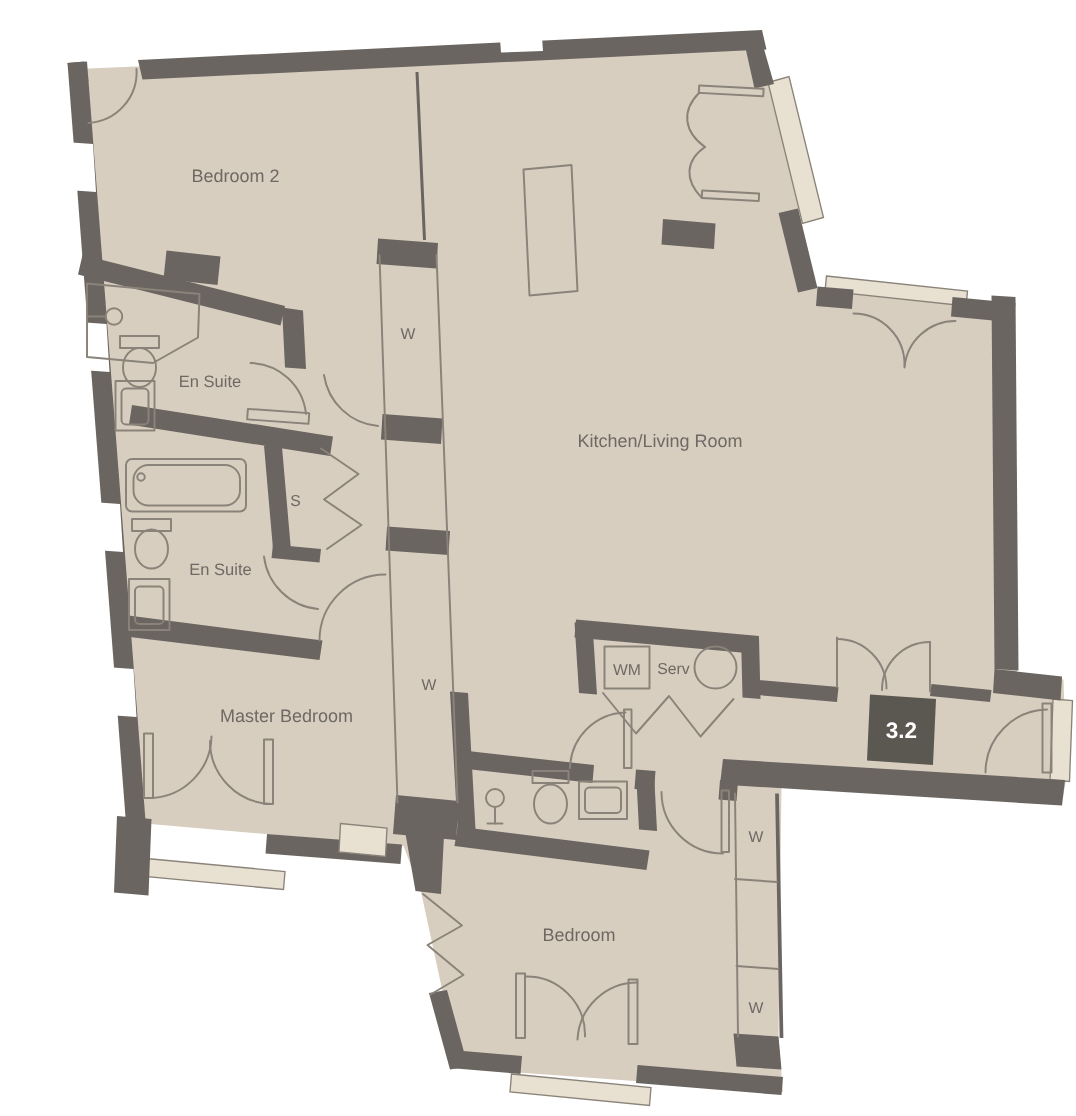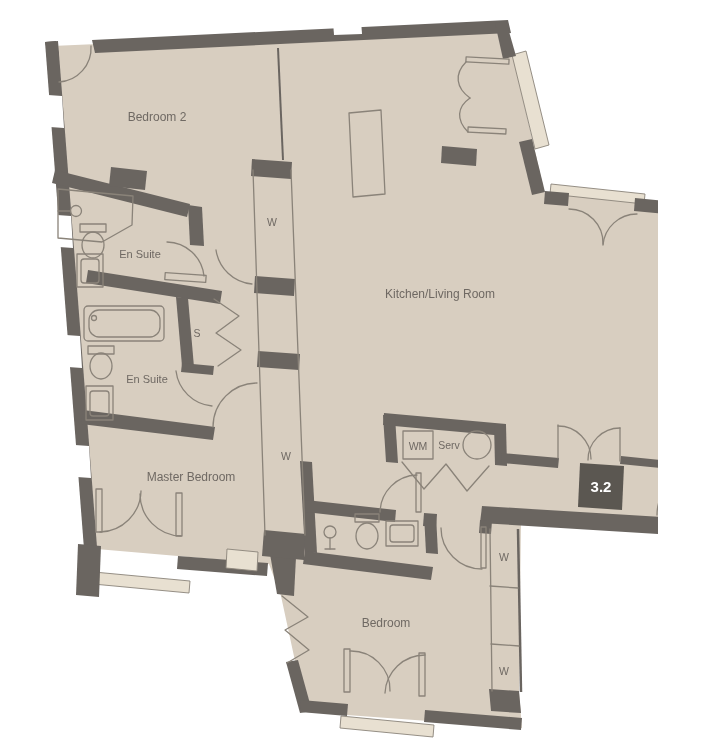--- a/index.html
+++ b/index.html
@@ -1,20 +1,20 @@
 <!DOCTYPE html>
 <html style="--floor: #d8cec0; --wall: #6a6560; --line: #8a8379; --text: #6f6963; --unit_bg: #5b5751; --unit_text: #ffffff; --threshold: #e8e0d1; --background: #ffffff;"><head>
 <meta charset="utf-8">
 <style>
   :root{
     --floor:#d8cec0; --wall:#6a6560; --line:#8a8379; --text:#6f6963;
     --unit_bg:#5b5751; --unit_text:#ffffff; --threshold:#e8e0d1; --background:#ffffff;
   }
   html,body{margin:0;padding:0;background:var(--background);}
-  .stage{position:relative;width:658px;height:744px;background:var(--background);overflow:hidden;
+  .stage{position:relative;width:717px;height:744px;background:var(--background);overflow:hidden;
          font-family:"Liberation Sans", sans-serif;text-align:right;}
   svg{display:block}
   .floor{fill:var(--floor);stroke:none}
   .wall{fill:var(--wall);stroke:none}
   .wline{stroke:var(--wall);fill:none}
   .thin{fill:none;stroke:var(--line);stroke-width:1.3;stroke-linejoin:round;stroke-linecap:round}
   .thr{fill:var(--threshold);stroke:var(--line);stroke-width:0.9}
   .notch{fill:var(--background);stroke:none}
   .lbl{font-family:"Liberation Sans",sans-serif;font-size:12px;fill:var(--text)}
   .sm{font-size:11px}

